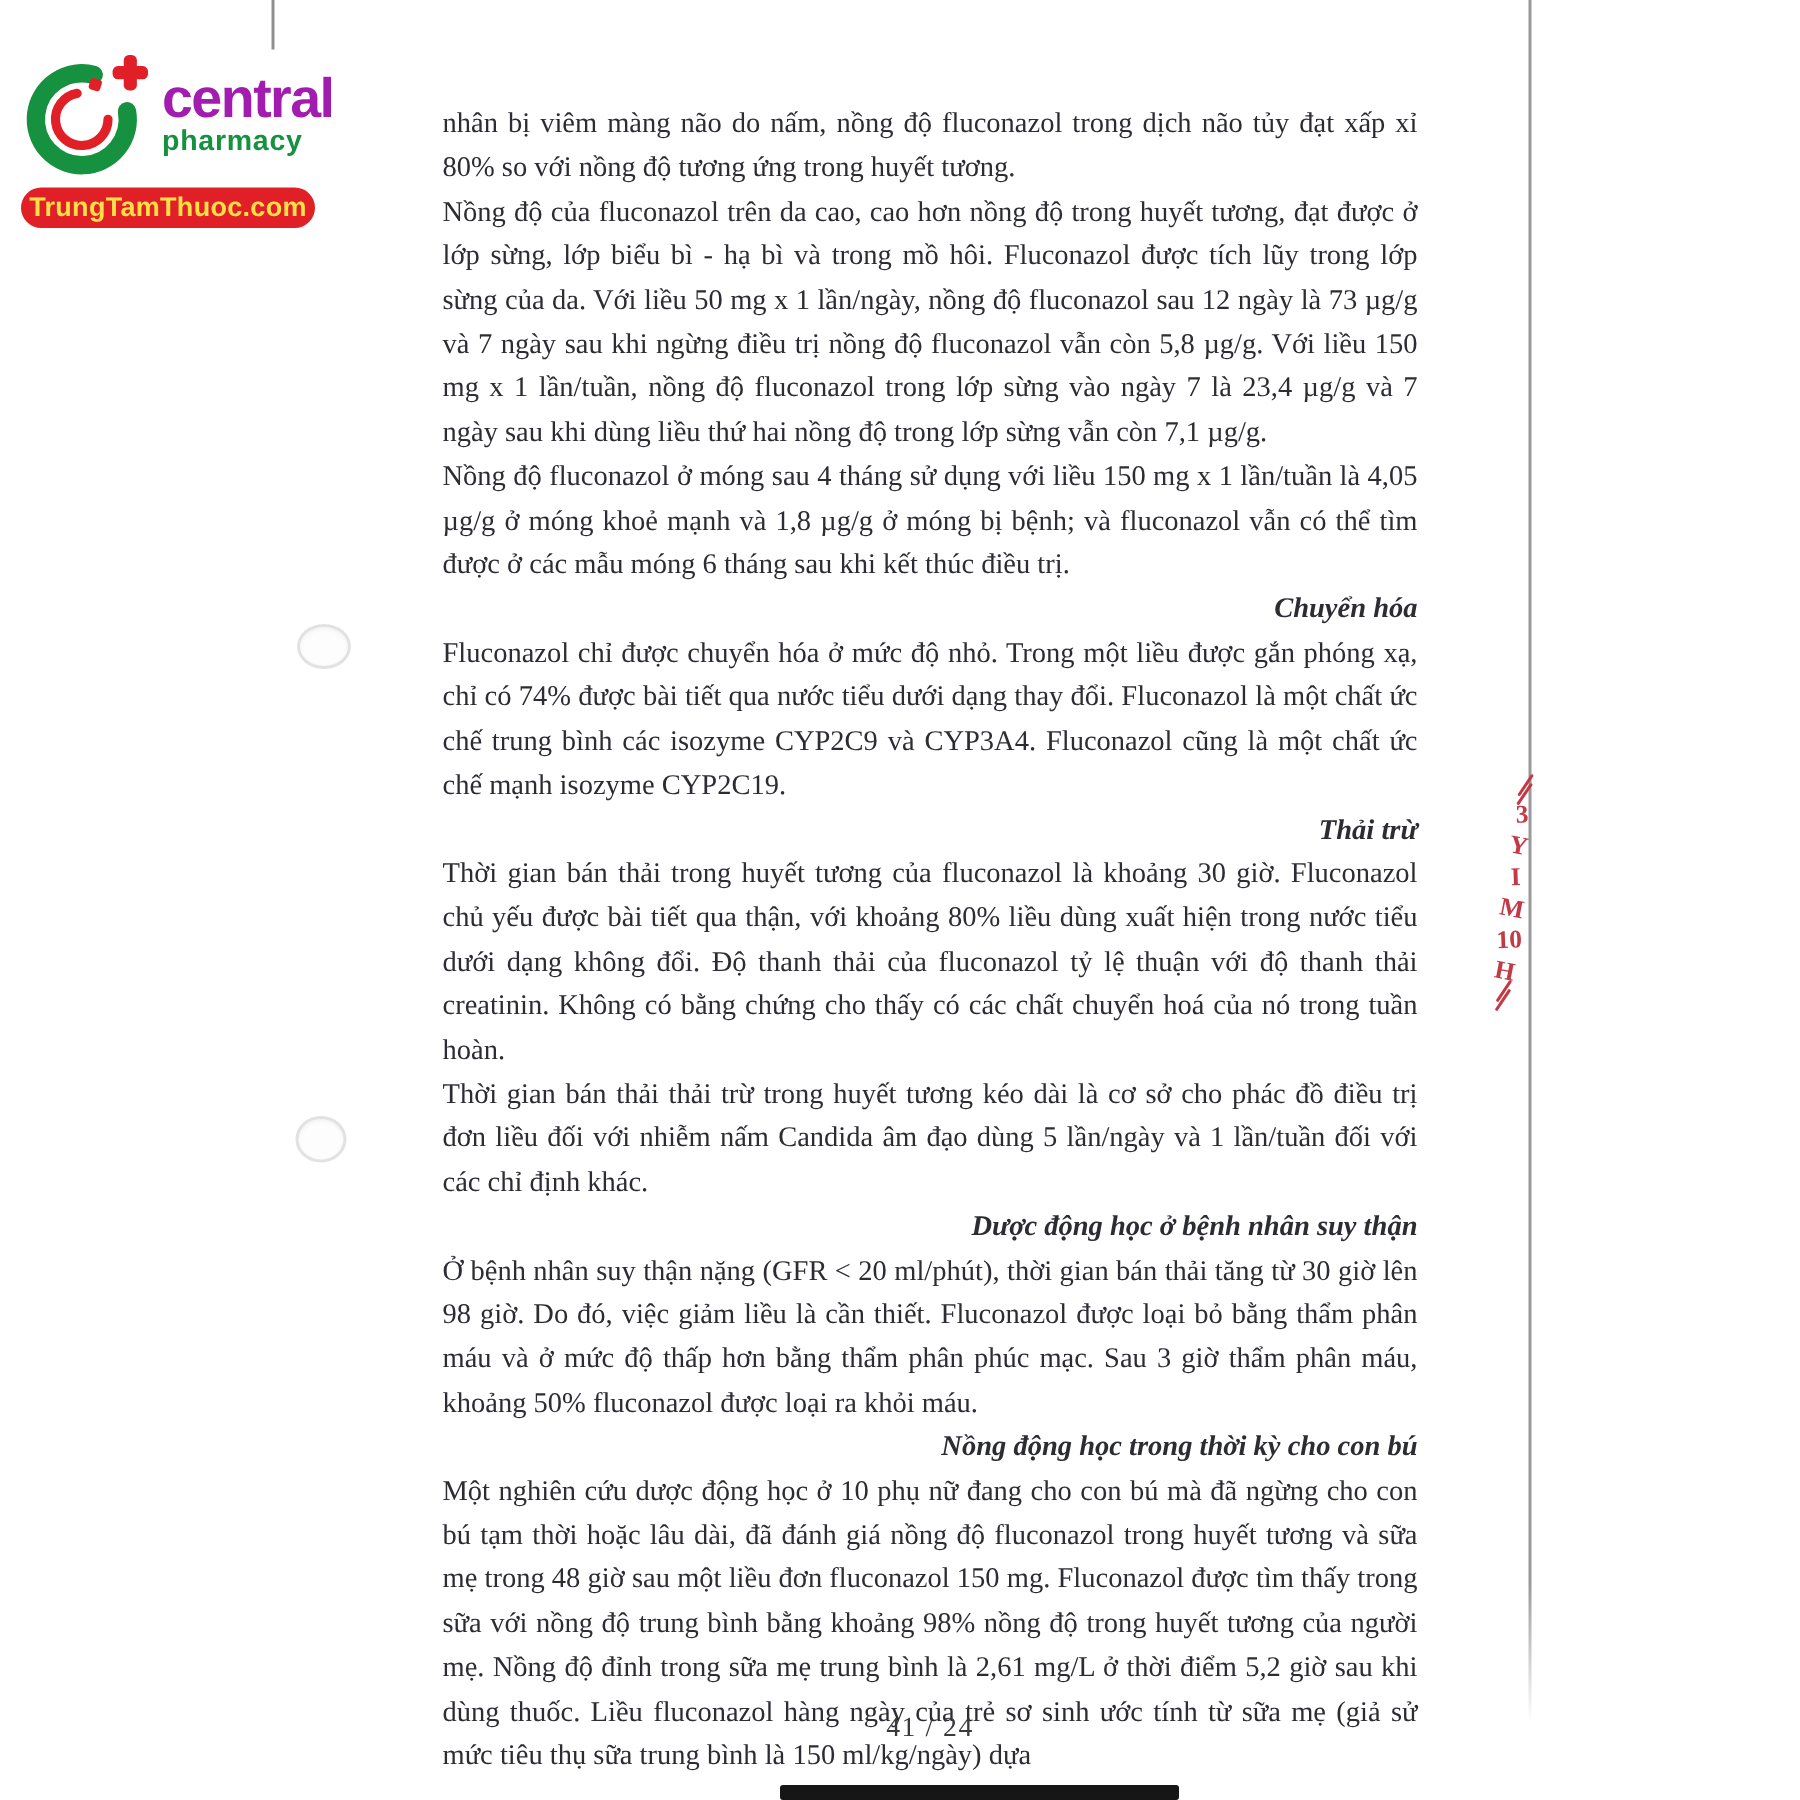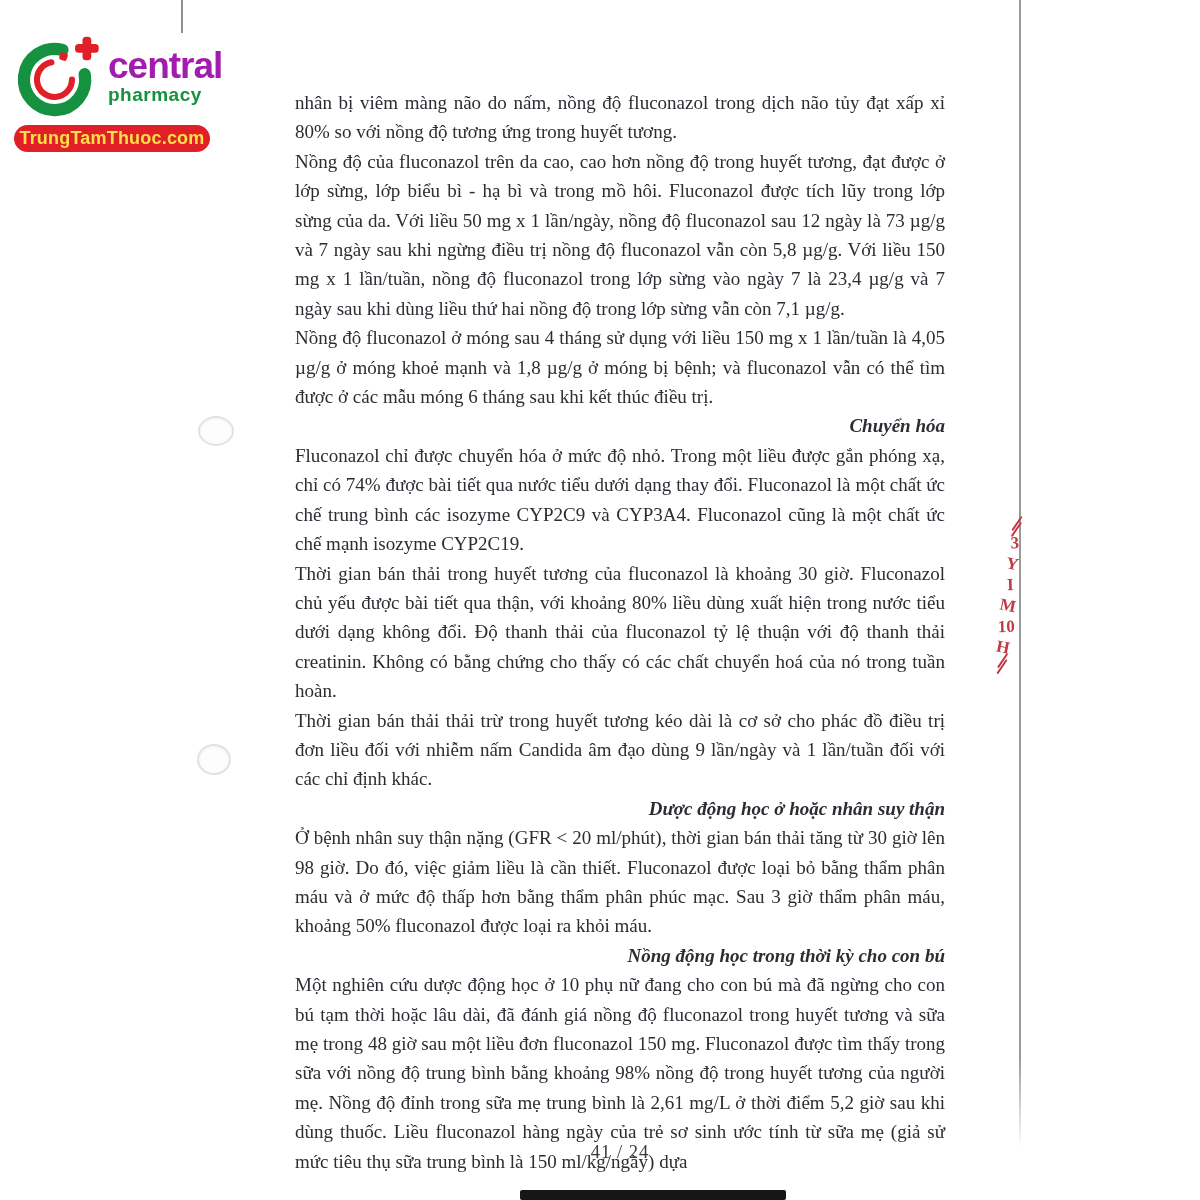--- a/index.html
+++ b/index.html
@@ -17,21 +17,21 @@
   .brand{font-size:37px;font-weight:bold;color:#a21caf;letter-spacing:-1px;line-height:36px;}
   .brand-sub{font-size:19px;color:#15913f;letter-spacing:0.5px;margin-top:0px;font-weight:600;}
   .pill{
     margin-top:7px;background:#e02026;color:#fde047;border-radius:14px;
     width:196px;height:27px;display:flex;align-items:center;justify-content:center;
     font-weight:bold;font-size:18px;letter-spacing:0.2px;
   }
 
   
   .text-column{
-    position:absolute;left:295px;top:88px;width:650px;
+    position:absolute;left:295px;top:68px;width:650px;
     color:#2c2c33;font-size:19px;line-height:29.4px;text-align:justify;
   }
   .body-p{margin:0;text-align:justify;}
   .head{margin:0;font-weight:bold;font-style:italic;text-align:right;}
 
   
   .footer{
     position:absolute;left:295px;top:1142px;width:650px;text-align:center;
     font-size:18.5px;color:#3a3a3a;letter-spacing:1px;
   }
@@ -104,23 +104,24 @@
     <div class="tick"></div>
     <div class="tick"></div>
   </div>
 
   <div class="text-column">
     <p class="body-p">nhân bị viêm màng não do nấm, nồng độ fluconazol trong dịch não tủy đạt xấp xỉ 80% so với nồng độ tương ứng trong huyết tương.</p>
     <p class="body-p">Nồng độ của fluconazol trên da cao, cao hơn nồng độ trong huyết tương, đạt được ở lớp sừng, lớp biểu bì - hạ bì và trong mồ hôi. Fluconazol được tích lũy trong lớp sừng của da. Với liều 50 mg x 1 lần/ngày, nồng độ fluconazol sau 12 ngày là 73 µg/g và 7 ngày sau khi ngừng điều trị nồng độ fluconazol vẫn còn 5,8 µg/g. Với liều 150 mg x 1 lần/tuần, nồng độ fluconazol trong lớp sừng vào ngày 7 là 23,4 µg/g và 7 ngày sau khi dùng liều thứ hai nồng độ trong lớp sừng vẫn còn 7,1 µg/g.</p>
     <p class="body-p">Nồng độ fluconazol ở móng sau 4 tháng sử dụng với liều 150 mg x 1 lần/tuần là 4,05 µg/g ở móng khoẻ mạnh và 1,8 µg/g ở móng bị bệnh; và fluconazol vẫn có thể tìm được ở các mẫu móng 6 tháng sau khi kết thúc điều trị.</p>
     <p class="head">Chuyển hóa</p>
     <p class="body-p">Fluconazol chỉ được chuyển hóa ở mức độ nhỏ. Trong một liều được gắn phóng xạ, chỉ có 74% được bài tiết qua nước tiểu dưới dạng thay đổi. Fluconazol là một chất ức chế trung bình các isozyme CYP2C9 và CYP3A4. Fluconazol cũng là một chất ức chế mạnh isozyme CYP2C19.</p>
+    <p class="head">Thải trừ</p>
     <p class="body-p">Thời gian bán thải trong huyết tương của fluconazol là khoảng 30 giờ. Fluconazol chủ yếu được bài tiết qua thận, với khoảng 80% liều dùng xuất hiện trong nước tiểu dưới dạng không đổi. Độ thanh thải của fluconazol tỷ lệ thuận với độ thanh thải creatinin. Không có bằng chứng cho thấy có các chất chuyển hoá của nó trong tuần hoàn.</p>
-    <p class="body-p">Thời gian bán thải thải trừ trong huyết tương kéo dài là cơ sở cho phác đồ điều trị đơn liều đối với nhiễm nấm Candida âm đạo dùng 9 lần/ngày và 1 lần/tuần đối với các chỉ định khác.</p>
-    <p class="head">Dược động học ở hoặc nhân suy thận</p>
+    <p class="body-p">Thời gian bán thải thải trừ trong huyết tương kéo dài là cơ sở cho phác đồ điều trị đơn liều đối với nhiễm nấm Candida âm đạo dùng 5 lần/ngày và 1 lần/tuần đối với các chỉ định khác.</p>
+    <p class="head">Dược động học ở bệnh nhân suy thận</p>
     <p class="body-p">Ở bệnh nhân suy thận nặng (GFR &lt; 20 ml/phút), thời gian bán thải tăng từ 30 giờ lên 98 giờ. Do đó, việc giảm liều là cần thiết. Fluconazol được loại bỏ bằng thẩm phân máu và ở mức độ thấp hơn bằng thẩm phân phúc mạc. Sau 3 giờ thẩm phân máu, khoảng 50% fluconazol được loại ra khỏi máu.</p>
     <p class="head">Nồng động học trong thời kỳ cho con bú</p>
     <p class="body-p">Một nghiên cứu dược động học ở 10 phụ nữ đang cho con bú mà đã ngừng cho con bú tạm thời hoặc lâu dài, đã đánh giá nồng độ fluconazol trong huyết tương và sữa mẹ trong 48 giờ sau một liều đơn fluconazol 150 mg. Fluconazol được tìm thấy trong sữa với nồng độ trung bình bằng khoảng 98% nồng độ trong huyết tương của người mẹ. Nồng độ đỉnh trong sữa mẹ trung bình là 2,61 mg/L ở thời điểm 5,2 giờ sau khi dùng thuốc. Liều fluconazol hàng ngày của trẻ sơ sinh ước tính từ sữa mẹ (giả sử mức tiêu thụ sữa trung bình là 150 ml/kg/ngày) dựa</p>
   </div>
 
   <div class="footer">41 / 24</div>
 
 </div>
 
 </body></html>

